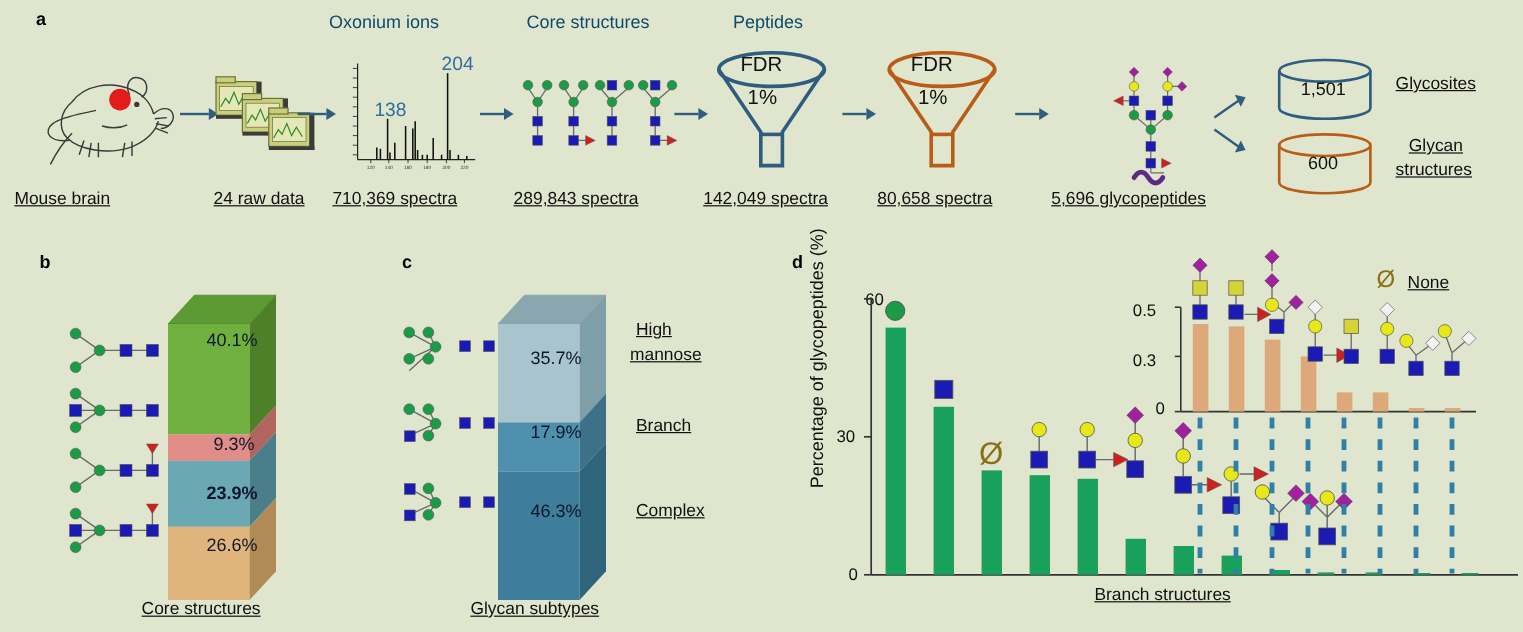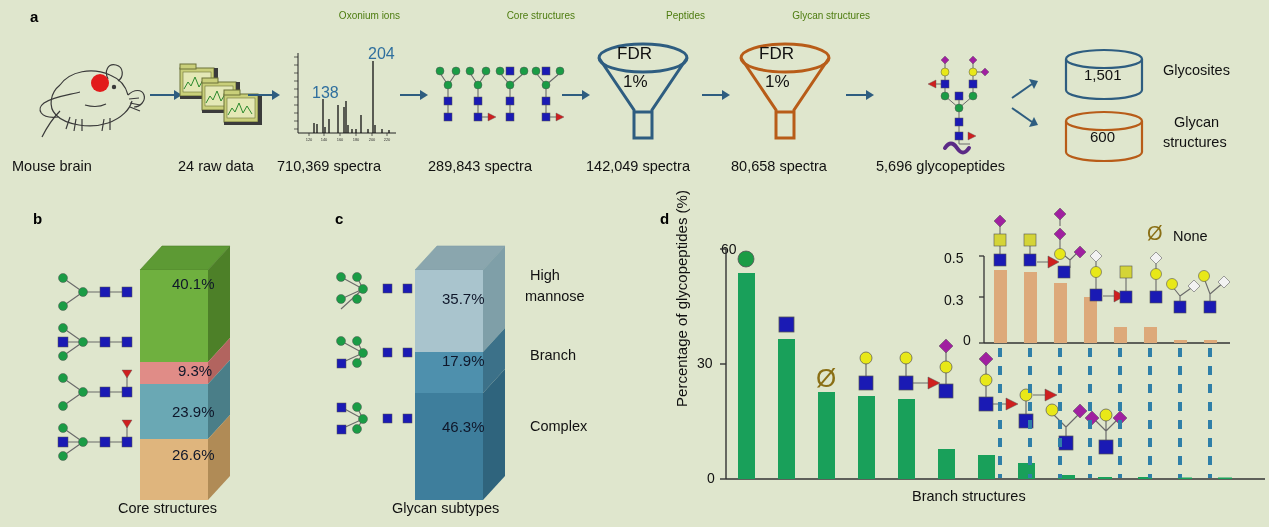--- a/index.html
+++ b/index.html
@@ -4,37 +4,36 @@
 <style>
   html,body{margin:0;padding:0;}
   body{
     width:1269px;height:527px;background:#dfe6cd;
     font-family:"Liberation Sans", sans-serif;
     color:#111;overflow:hidden;position:relative;
   }
   .fig{position:absolute;left:0;top:0;width:1269px;height:527px;}
   .abs{position:absolute;}
   .panel-letter{font-weight:bold;font-size:15px;color:#000;}
-  .cap{font-size:14.5px;color:#111;white-space:nowrap;}
-  .hdr{font-size:10px;color:#4d7c0f;white-space:nowrap;text-align:right;}
+  .cap{font-size:14.5px;color:#111;white-space:nowrap;text-decoration:underline;}
+  .hdr{font-size:15px;color:#0c4a6e;white-space:nowrap;text-align:center;}
   .pct{font-size:15px;color:#0f172a;}
   .axnum{font-size:14px;color:#111;}
   svg{display:block;overflow:visible;}
 </style>
 </head>
 <body>
 
 <div class="fig">
 
   <div class="abs panel-letter" style="left:30px;top:8px;">a</div>
 
   <div class="abs hdr" style="left:240px;top:10px;width:160px;">Oxonium ions</div>
   <div class="abs hdr" style="left:405px;top:10px;width:170px;">Core structures</div>
   <div class="abs hdr" style="left:575px;top:10px;width:130px;">Peptides</div>
-  <div class="abs hdr" style="left:700px;top:10px;width:170px;">Glycan structures</div>
 
   <svg class="abs" style="left:30px;top:45px;" width="120" height="100">
     <g fill="none" stroke="#3a3a3a" stroke-width="1.2">
       <path d="M28,72 C10,74 6,64 14,58 C22,52 38,50 50,47"></path>
       <path d="M30,40 C40,26 62,22 80,30 C90,34 96,42 98,50"></path>
       <path d="M98,50 C104,44 112,44 114,50 C116,56 110,62 104,62"></path>
       <path d="M30,40 C20,48 18,62 26,70 C36,80 60,84 78,78 C92,73 100,64 102,56"></path>
       <path d="M78,34 C74,26 78,18 86,20 C94,22 94,32 88,36"></path>
       <path d="M40,72 L36,84 M46,74 L44,86 M52,74 L52,86"></path>
       <path d="M74,74 L72,86 M80,73 L80,85"></path>
@@ -322,21 +321,21 @@
     <polygon points="68,130 90,106 90,128 68,152" fill="#b2645f"></polygon>
 
     <rect x="0" y="152" width="68" height="55" fill="#6aa8b4"></rect>
     <polygon points="68,152 90,128 90,183 68,207" fill="#4a7e88"></polygon>
 
     <rect x="0" y="207" width="68" height="61" fill="#dfb57d"></rect>
     <polygon points="68,207 90,183 90,244 68,268" fill="#b08b56"></polygon>
   </svg>
   <div class="abs pct" style="left:172px;top:275px;">40.1%</div>
   <div class="abs pct" style="left:178px;top:362px;">9.3%</div>
-  <div class="abs pct" style="left:172px;top:403px;">23.9%</div>
+  <div class="abs pct" style="left:172px;top:403px;font-weight:bold;">23.9%</div>
   <div class="abs pct" style="left:172px;top:446px;">26.6%</div>
   <div class="abs cap" style="left:118px;top:500px;">Core structures</div>
 
   <div class="abs panel-letter" style="left:335px;top:210px;">c</div>
 
   <svg class="abs" style="left:335px;top:275px;" width="110" height="190">
     <g stroke="#6a6a6a" stroke-width="1.1" fill="none">
 
       <path d="M6,2 L28,14 M6,24 L28,14 M6,34 L28,14 M22,2 L28,14"></path>
 

